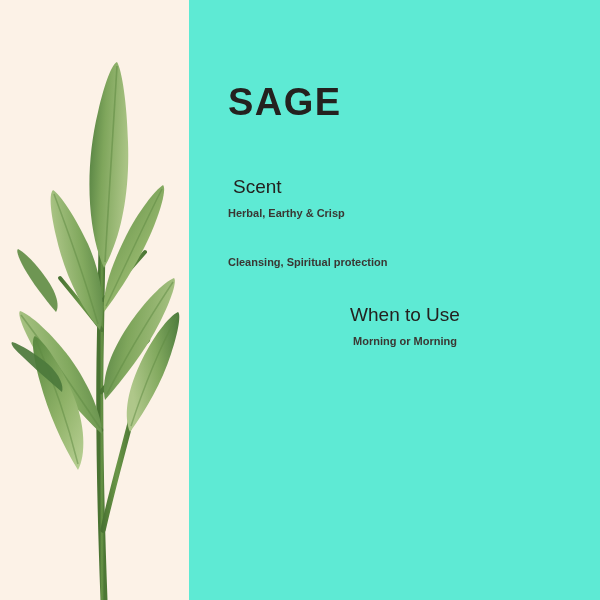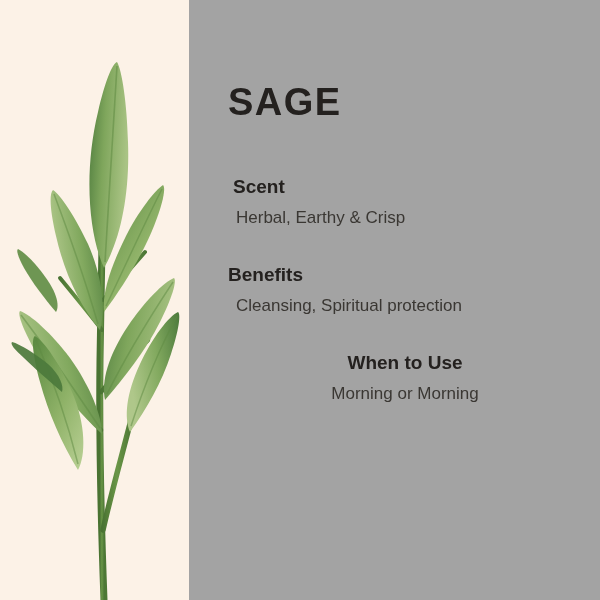--- a/index.html
+++ b/index.html
@@ -37,21 +37,21 @@
     width: 189px;
     height: 600px;
     display: block;
   }
 
   
   .info-panel {
     position: relative;
     flex: 1 1 auto;
     height: 600px;
-    background: #a3a3a3;
+    background: #5eead4;
     padding: 0;
   }
 
   .title {
     position: absolute;
     left: 39px;          
     top: 82px;
     margin: 0;
     font-size: 38px;
     font-weight: bold;
@@ -69,34 +69,34 @@
   }
 
   .section {
     margin-bottom: 35px;
   }
   .section:last-child { margin-bottom: 0; text-align: center; }
 
   .section-heading {
     margin: 0 0 7px 0;
     font-size: 19px;
-    font-weight: bold;
+    font-weight: normal;
     color: #24211F;
     line-height: 1.2;
     font-family: "Liberation Sans", sans-serif;
   }
   
   .section.is-first .section-heading {
     margin-left: 5px;
   }
 
   .section-body {
-    margin: 8px;
-    font-size: 17px;
-    font-weight: normal;
+    margin: 0;
+    font-size: 11px;
+    font-weight: bold;
     color: #3A3733;
     line-height: 1.3;
     font-family: "Liberation Sans", sans-serif;
   }
 </style>
 </head>
 <body>
 
 <div class="card">
 
@@ -206,21 +206,20 @@
     <h1 class="title">SAGE</h1>
 
     <div class="sections">
 
       <div class="section is-first">
         <h2 class="section-heading">Scent</h2>
         <p class="section-body">Herbal, Earthy &amp; Crisp</p>
       </div>
 
       <div class="section">
-        <h2 class="section-heading">Benefits</h2>
         <p class="section-body">Cleansing, Spiritual protection</p>
       </div>
 
       <div class="section">
         <h2 class="section-heading">When to Use</h2>
         <p class="section-body">Morning or Morning</p>
       </div>
 
     </div>
   </div>

